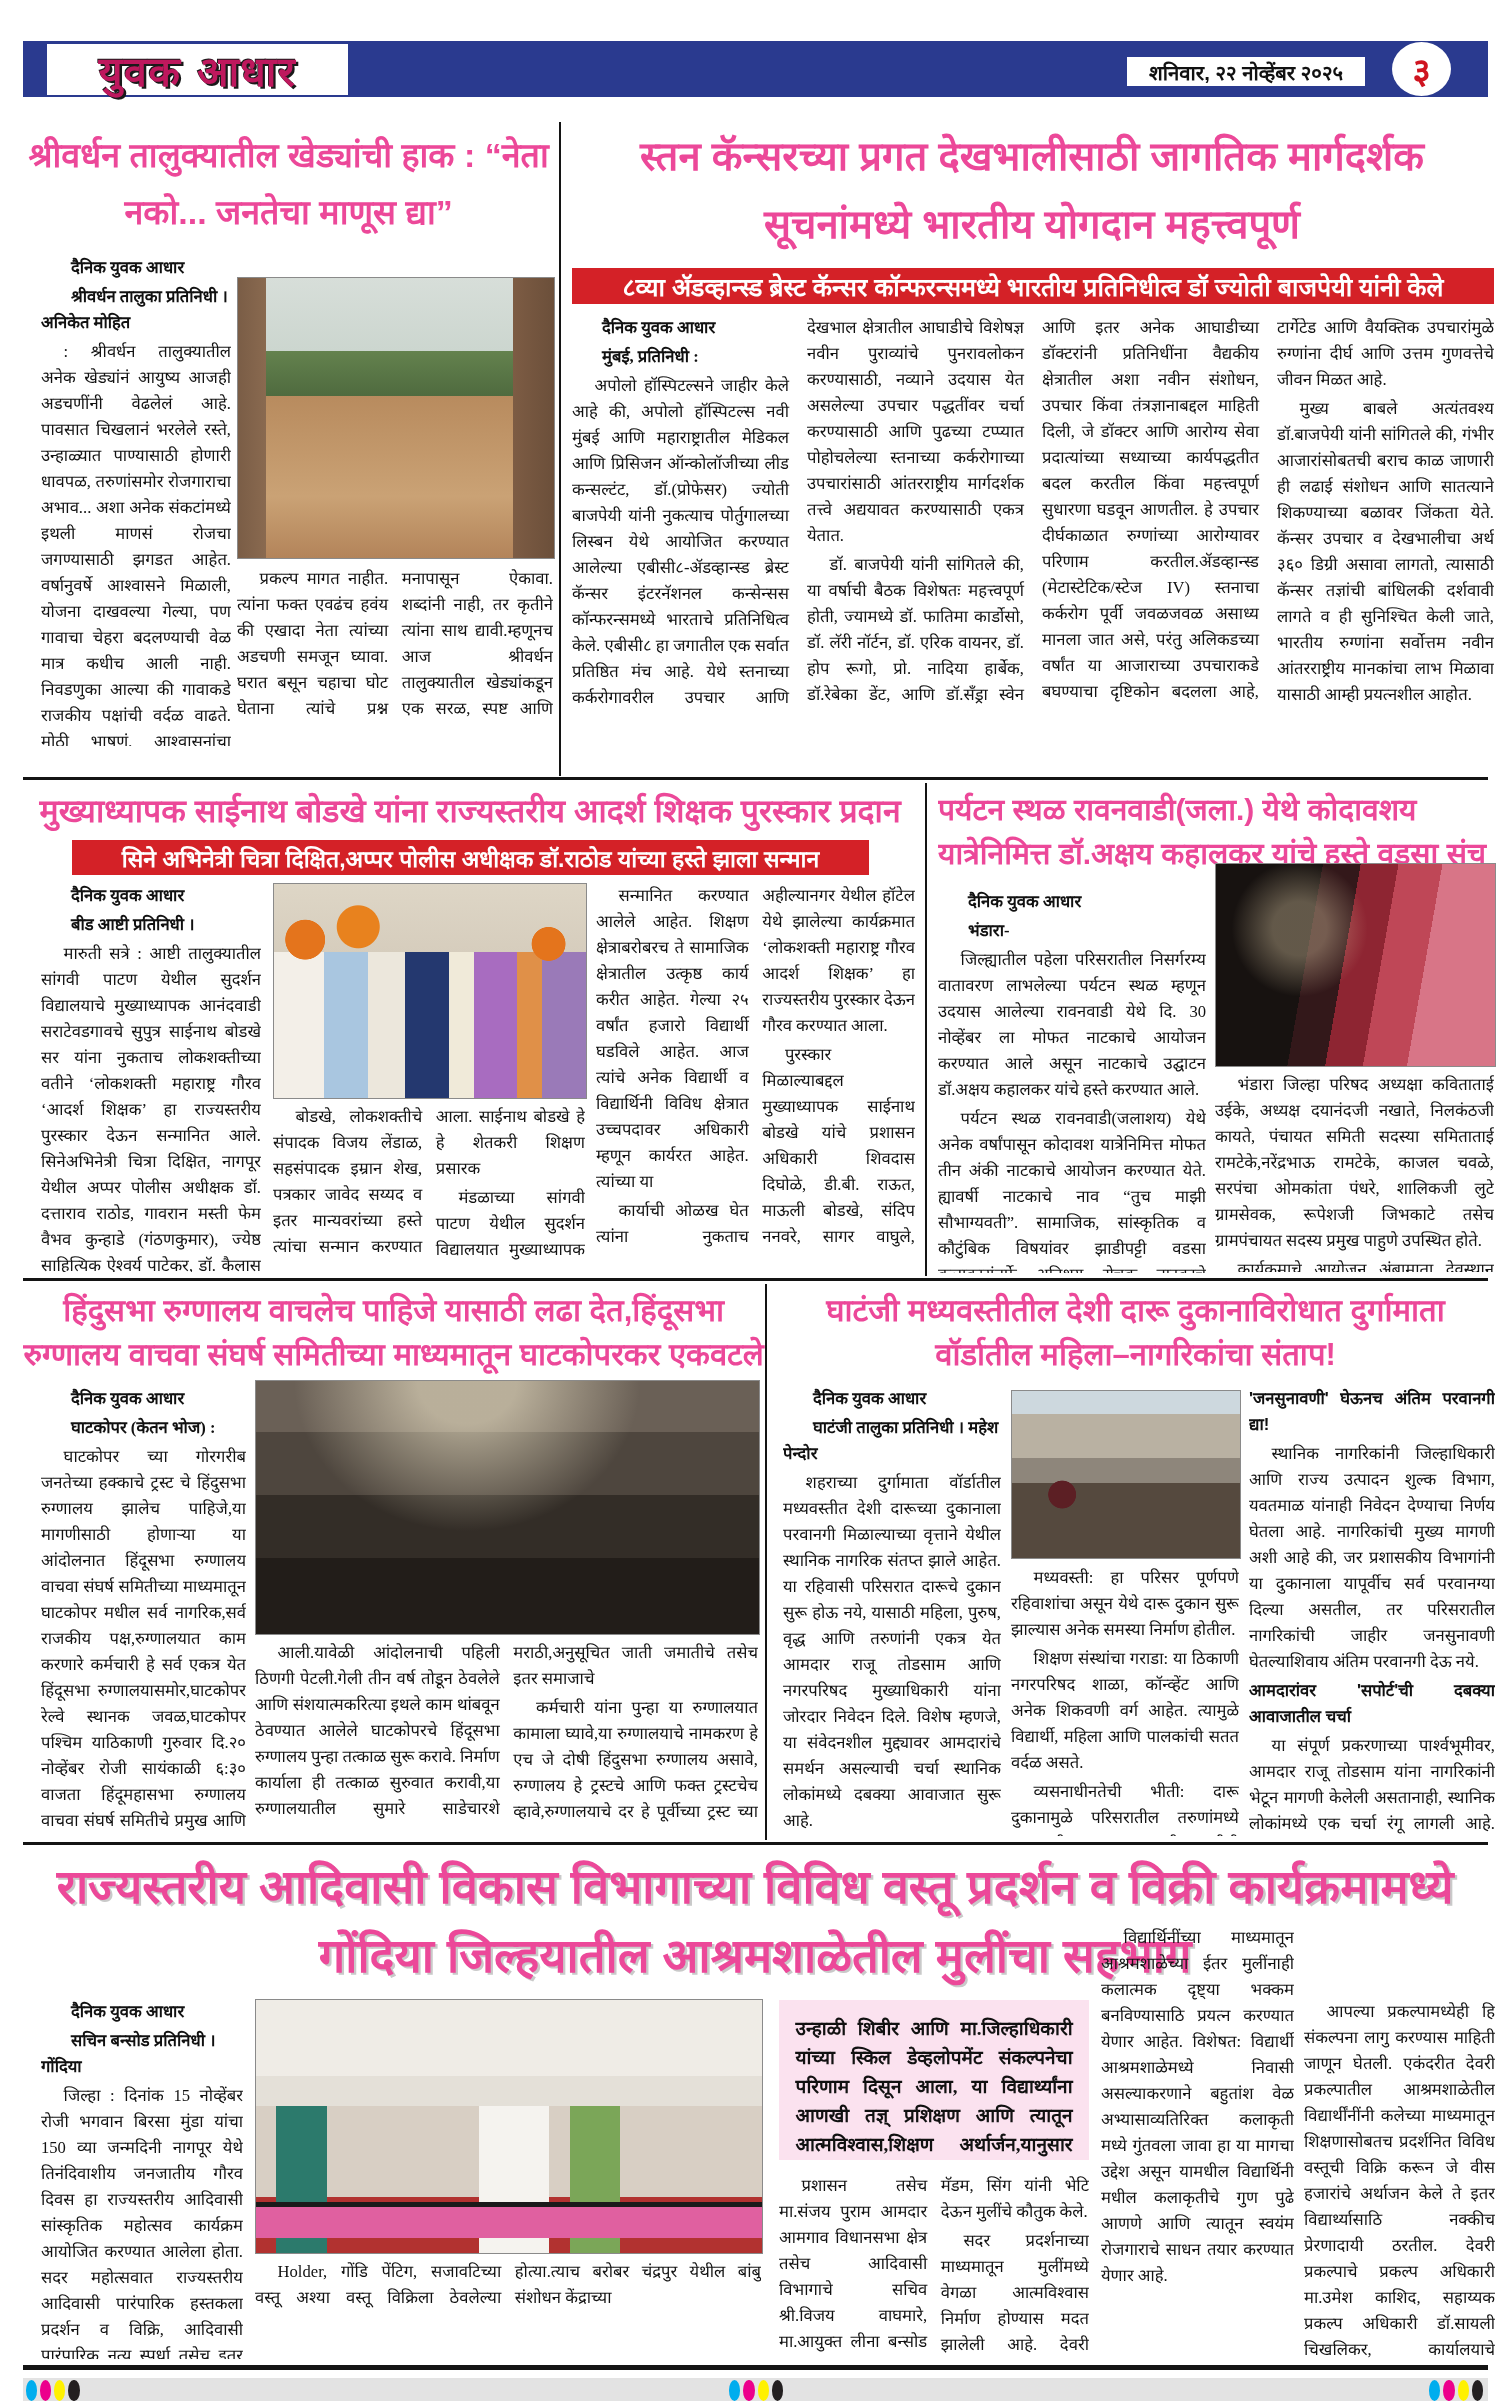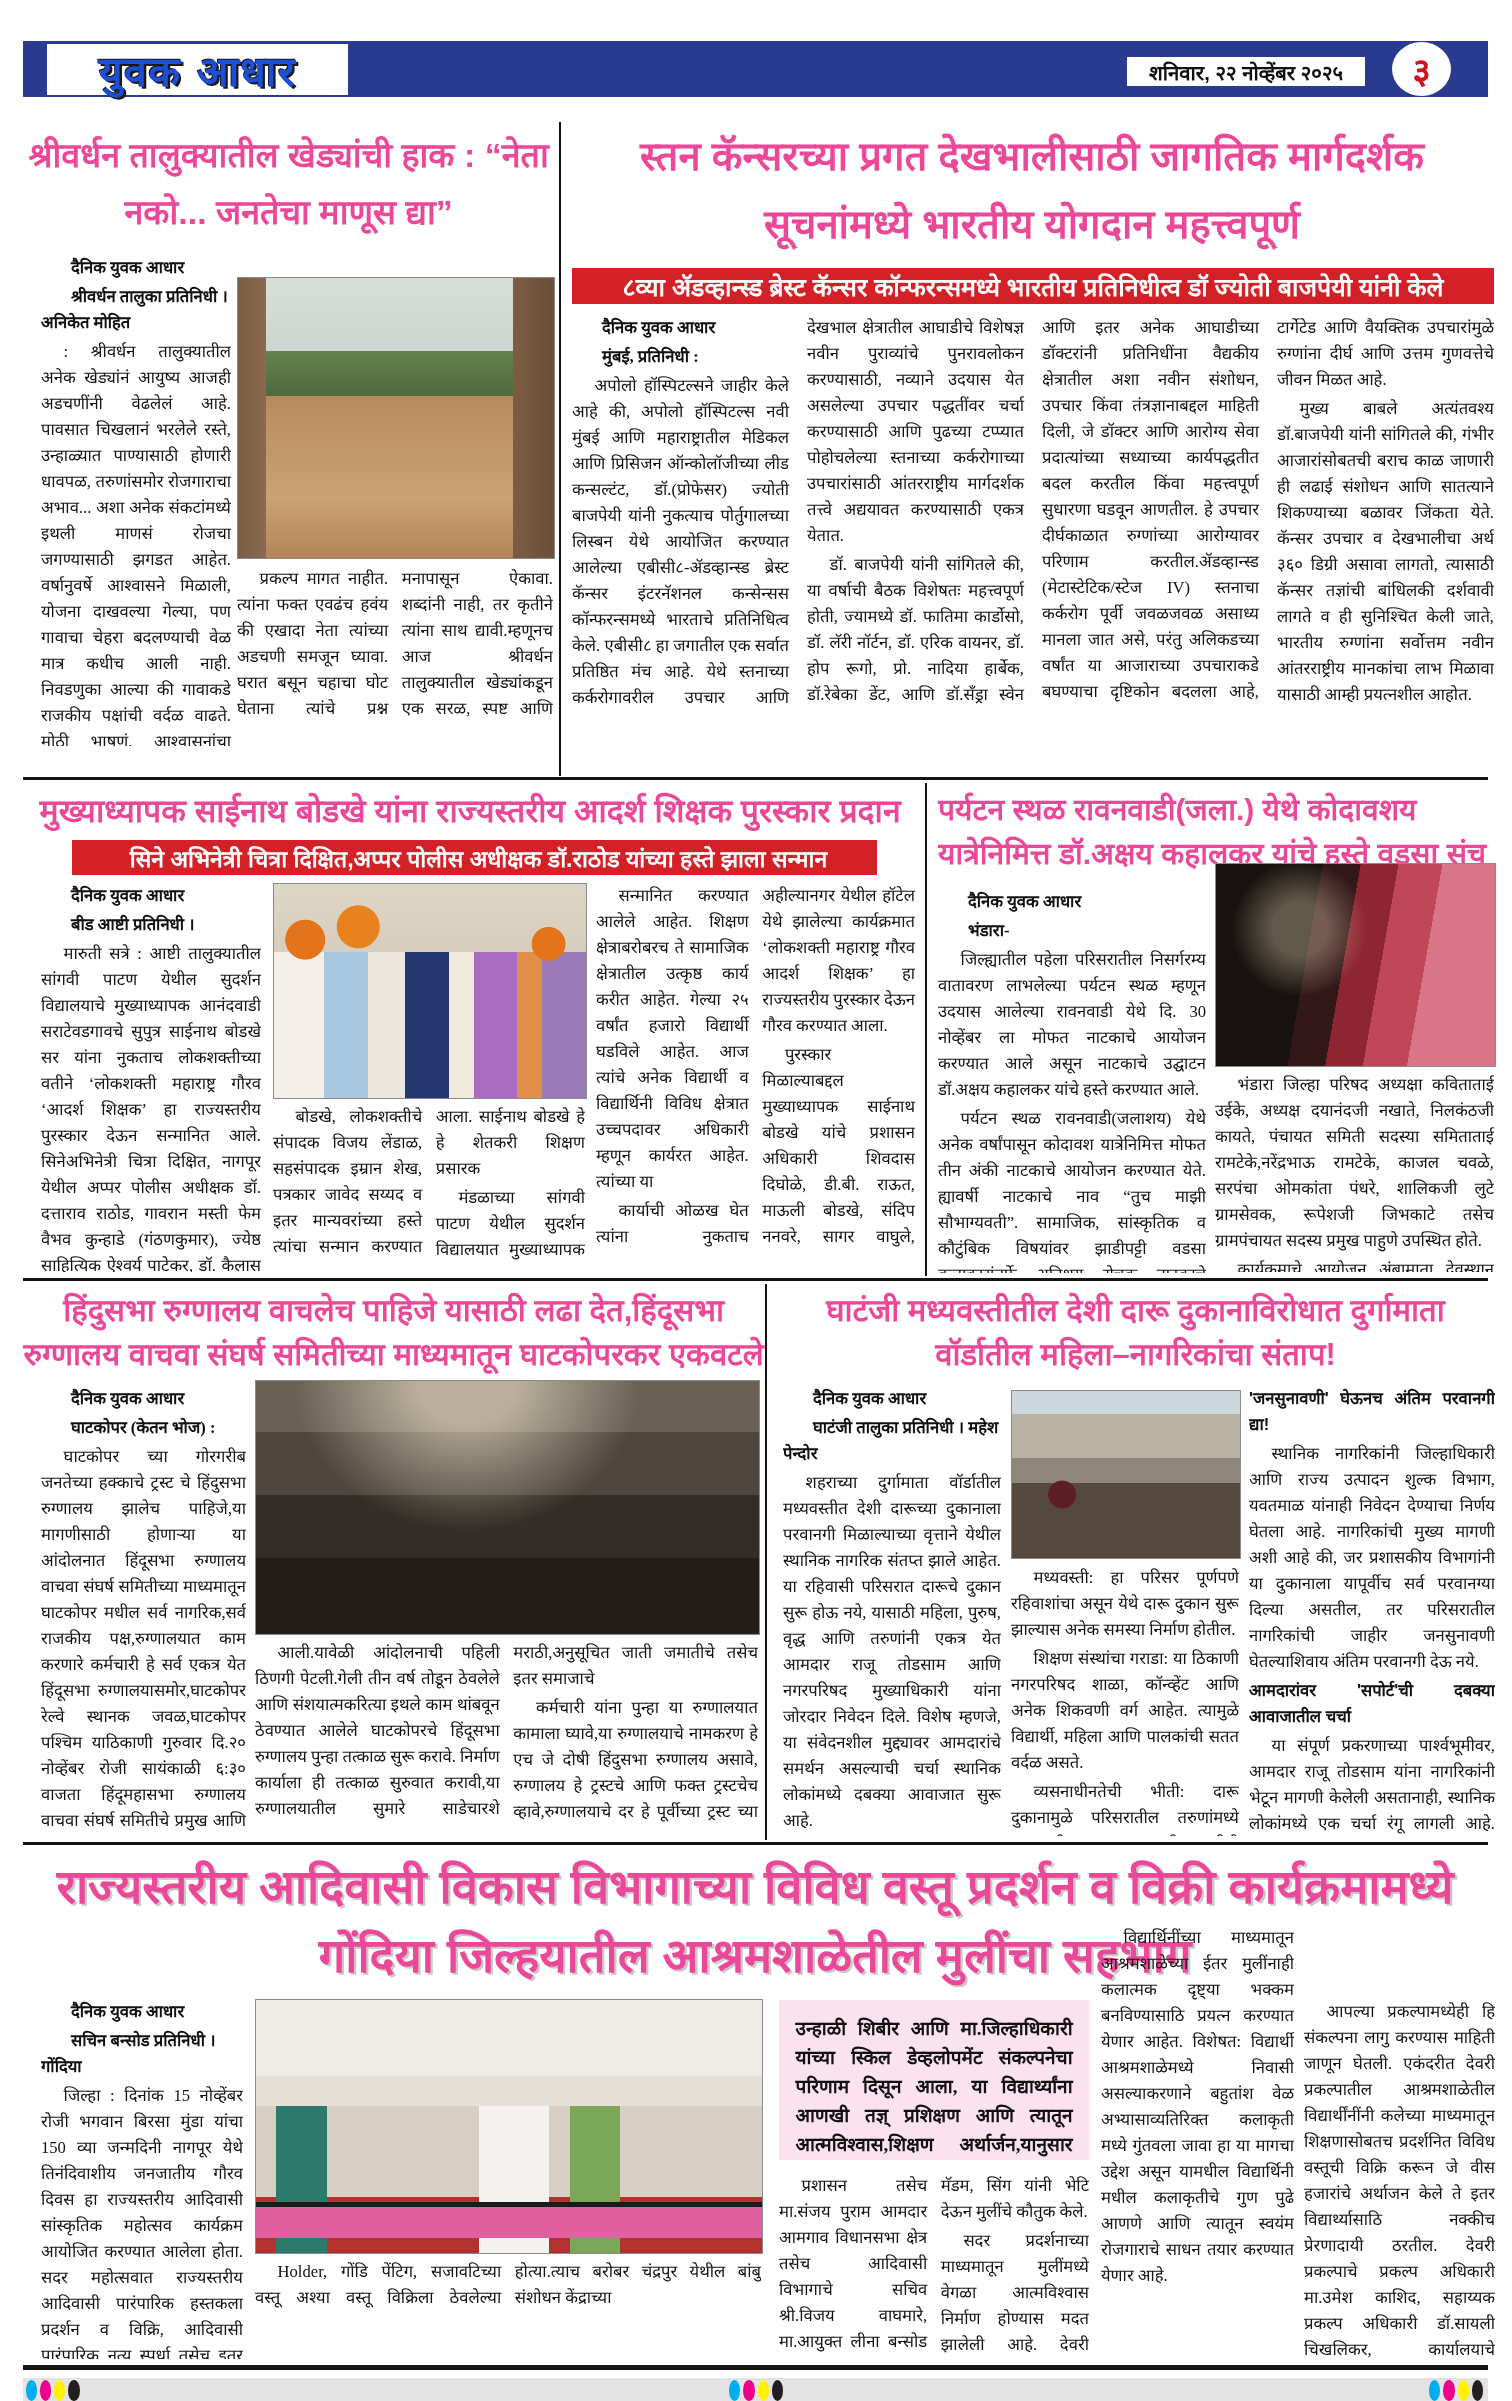--- a/index.html
+++ b/index.html
@@ -3,21 +3,21 @@
 <meta charset="utf-8">
 <style>
   html,body{margin:0;padding:0;background:#ffffff;}
   #page{position:relative;width:1512px;height:2401px;background:#ffffff;overflow:hidden;
         font-family:"Liberation Serif","DejaVu Serif",serif;color:#111;}
   .abs{position:absolute;}
   
   .header-bar{background:#2a3a8f;}
   .logo-box{background:#ffffff;display:flex;align-items:center;justify-content:center;}
   .logo-text{font-family:"DejaVu Sans","Liberation Sans",sans-serif;font-weight:bold;font-size:41px;
-             color:#1d4ed8;text-shadow:2.3px 2.3px 0 #1a1a1a,-0.8px -0.8px 0 #1a1a1a;letter-spacing:1.5px;}
+             color:#be185d;text-shadow:2.3px 2.3px 0 #1a1a1a,-0.8px -0.8px 0 #1a1a1a;letter-spacing:1.5px;}
   .date-box{background:#ffffff;display:flex;align-items:center;justify-content:center;
             font-weight:bold;font-size:20.3px;font-family:"Liberation Sans","DejaVu Sans",sans-serif;}
   .page-oval{background:#ffffff;border-radius:50%;display:flex;align-items:center;justify-content:center;
              color:#cf1420;font-weight:bold;font-size:35px;font-family:"DejaVu Sans",sans-serif;}
   
   .hl{font-family:"Liberation Sans","DejaVu Sans",sans-serif;font-weight:bold;color:#ec4899;
       text-align:center;overflow:hidden;}
   .hl-shadow{text-shadow:2.3px 2.3px 0 #c9c9c9;}
   .red-banner{background:#d42127;color:#ffffff;font-family:"Liberation Sans","DejaVu Sans",sans-serif;
               font-weight:bold;display:flex;align-items:center;justify-content:center;text-align:center;overflow:hidden;}
@@ -107,21 +107,21 @@
     <div>
         <p>अपोलो हॉस्पिटल्सने जाहीर केले आहे की, अपोलो हॉस्पिटल्स नवी मुंबई आणि महाराष्ट्रातील मेडिकल आणि प्रिसिजन ऑन्कोलॉजीच्या लीड कन्सल्टंट, डॉ.(प्रोफेसर) ज्योती बाजपेयी यांनी नुकत्याच पोर्तुगालच्या लिस्बन येथे आयोजित करण्यात आलेल्या एबीसी८-ॲडव्हान्स्ड ब्रेस्ट कॅन्सर इंटरनॅशनल कन्सेन्सस कॉन्फरन्समध्ये भारताचे प्रतिनिधित्व केले. एबीसी८ हा जगातील एक सर्वात प्रतिष्ठित मंच आहे. येथे स्तनाच्या कर्करोगावरील उपचार आणि देखभाल क्षेत्रातील आघाडीचे विशेषज्ञ नवीन पुराव्यांचे पुनरावलोकन करण्यासाठी, नव्याने उदयास येत असलेल्या उपचार पद्धतींवर चर्चा करण्यासाठी आणि पुढच्या टप्प्यात पोहोचलेल्या स्तनाच्या कर्करोगाच्या उपचारांसाठी आंतरराष्ट्रीय मार्गदर्शक तत्त्वे अद्ययावत करण्यासाठी एकत्र येतात.</p>
         <p>डॉ. बाजपेयी यांनी सांगितले की, या वर्षाची बैठक विशेषतः महत्त्वपूर्ण होती, ज्यामध्ये डॉ. फातिमा कार्डोसो, डॉ. लॅरी नॉर्टन, डॉ. एरिक वायनर, डॉ. होप रूगो, प्रो. नादिया हार्बेक, डॉ.रेबेका डेंट, आणि डॉ.सँड्रा स्वेन आणि इतर अनेक आघाडीच्या डॉक्टरांनी प्रतिनिधींना वैद्यकीय क्षेत्रातील अशा नवीन संशोधन, उपचार किंवा तंत्रज्ञानाबद्दल माहिती दिली, जे डॉक्टर आणि आरोग्य सेवा प्रदात्यांच्या सध्याच्या कार्यपद्धतीत बदल करतील किंवा महत्त्वपूर्ण सुधारणा घडवून आणतील. हे उपचार दीर्घकाळात रुग्णांच्या आरोग्यावर परिणाम करतील.ॲडव्हान्स्ड (मेटास्टेटिक/स्टेज IV) स्तनाचा कर्करोग पूर्वी जवळजवळ असाध्य मानला जात असे, परंतु अलिकडच्या वर्षांत या आजाराच्या उपचाराकडे बघण्याचा दृष्टिकोन बदलला आहे, टार्गेटेड आणि वैयक्तिक उपचारांमुळे रुग्णांना दीर्घ आणि उत्तम गुणवत्तेचे जीवन मिळत आहे.</p>
         <p>मुख्य बाबले अत्यंतवश्य डॉ.बाजपेयी यांनी सांगितले की, गंभीर आजारांसोबतची बराच काळ जाणारी ही लढाई संशोधन आणि सातत्याने शिकण्याच्या बळावर जिंकता येते. कॅन्सर उपचार व देखभालीचा अर्थ ३६० डिग्री असावा लागतो, त्यासाठी कॅन्सर तज्ञांची बांधिलकी दर्शवावी लागते व ही सुनिश्चित केली जाते, भारतीय रुग्णांना सर्वोत्तम नवीन आंतरराष्ट्रीय मानकांचा लाभ मिळावा यासाठी आम्ही प्रयत्नशील आहोत.</p>
       </div>
   </div>
 
   <div class="abs hr" style="left:22.6px;top:777px;width:1465px;height:3px;"></div>
 
   <div class="abs hl" style="left:22.6px;top:788px;width:895px;height:47px;font-size:32px;line-height:47px;">मुख्याध्यापक साईनाथ बोडखे यांना राज्यस्तरीय आदर्श शिक्षक पुरस्कार प्रदान</div>
-  <div class="abs red-banner" style="left:72px;top:840px;width:797px;height:35px;font-size:23px;padding-left:8px;">सिने अभिनेत्री चित्रा दिक्षित,अप्पर पोलीस अधीक्षक डॉ.राठोड यांच्या हस्ते झाला सन्मान</div>
+  <div class="abs red-banner" style="left:72px;top:840px;width:797px;height:35px;font-size:23px;">सिने अभिनेत्री चित्रा दिक्षित,अप्पर पोलीस अधीक्षक डॉ.राठोड यांच्या हस्ते झाला सन्मान</div>
   <div class="abs body-text" style="left:41px;top:883px;width:220px;height:389px;">
     <p class="byline">दैनिक युवक आधार</p>
     <p class="byline">बीड आष्टी प्रतिनिधी ।</p>
     <div>
         <p>मारुती सत्रे : आष्टी तालुक्यातील सांगवी पाटण येथील सुदर्शन विद्यालयाचे मुख्याध्यापक आनंदवाडी सराटेवडगावचे सुपुत्र साईनाथ बोडखे सर यांना नुकताच लोकशक्तीच्या वतीने ‘लोकशक्ती महाराष्ट्र गौरव ‘आदर्श शिक्षक’ हा राज्यस्तरीय पुरस्कार देऊन सन्मानित आले. सिनेअभिनेत्री चित्रा दिक्षित, नागपूर येथील अप्पर पोलीस अधीक्षक डॉ. दत्ताराव राठोड, गावरान मस्ती फेम वैभव कुन्हाडे (गंठणकुमार), ज्येष्ठ साहित्यिक ऐश्वर्य पाटेकर, डॉ. कैलास दौंड, दैनिक झुंजारनेताचे उपसंपादक</p>
       </div>
   </div>
   <div class="abs photo photo-award" style="left:273px;top:883px;width:312px;height:214px;"></div>
   <div class="abs body-text cols2" style="left:273px;top:1104px;width:312px;height:167px;">
     <div>

